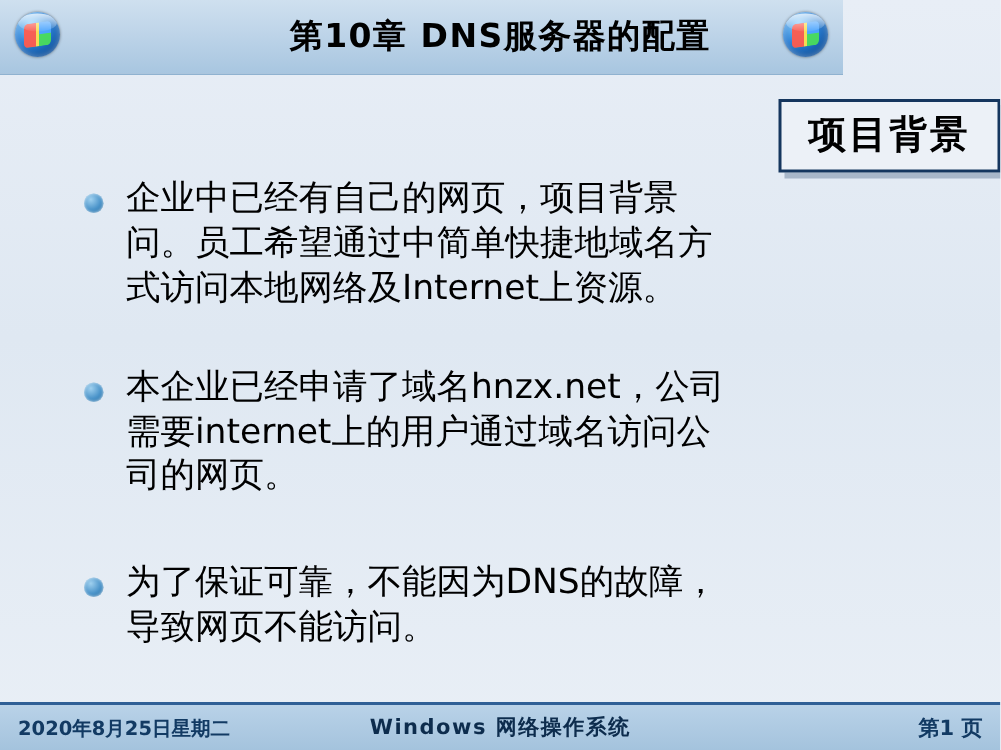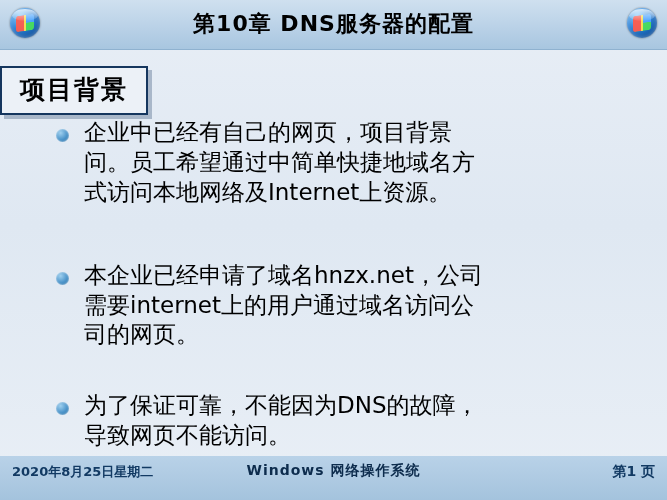--- a/index.html
+++ b/index.html
@@ -20,21 +20,21 @@
     background: linear-gradient(to bottom, #e8eef6 0%, #dfe8f2 45%, #e9eff6 100%);
     box-sizing: border-box;
     overflow: hidden;
   }
 
   
   .title-bar {
     position: absolute;
     left: 0;
     top: 0;
-    width: 667px;
+    width: 562px;
     height: 49px;
     background: linear-gradient(to bottom, #cfe0ef 0%, #bcd3e8 50%, #a8c6e0 100%);
     border-bottom: 1px solid #8fb2d0;
   }
   .title-text {
     position: absolute;
     left: 0;
     top: 9px;
     width: 667px;
     text-align: center;
@@ -79,21 +79,21 @@
     border-radius: 50%;
     background: linear-gradient(to bottom, rgba(255,255,255,0.75), rgba(255,255,255,0.05));
   }
 
   
   .subtitle-wrap {
     position: absolute;
     left: 0;
     top: 66px;
     width: 667px;
-    text-align: left;
+    text-align: right;
   }
   .subtitle-box {
     display: inline-block;
     position: relative;
     padding: 5px 18px 7px 18px;
     background: #ecf1f7;
     border: 2px solid #15365e;
     box-shadow: 4px 4px 0 rgba(120,140,165,0.55);
     font-size: 25px;
     font-weight: bold;
@@ -126,38 +126,38 @@
   }
   .bullet .text {
     font-size: 23px;
     line-height: 1.30;
     color: #000;
     font-family: "DejaVu Sans", sans-serif;
     white-space: pre-line;
     letter-spacing: 0px;
   }
   .b1 .text { font-size: 23px; }
-  .b2 { margin-top: 53px; }
+  .b2 { margin-top: 36px; }
   .b3 { margin-top: 41px; }
 
   
   .footer-rule {
     position: absolute;
     left: 0;
     bottom: 30px;
     width: 667px;
     height: 2px;
     background: #2f5f96;
   }
   .footer {
     position: absolute;
     left: 0;
     bottom: 0;
     width: 667px;
-    height: 44px;
+    height: 30px;
     background: linear-gradient(to bottom, #b9d2e8 0%, #a4c3dd 100%);
   }
   .footer-left {
     position: absolute;
     left: 12px;
     top: 7px;
     font-size: 13px;
     font-weight: bold;
     color: #123a63;
     font-family: "DejaVu Sans", sans-serif;

